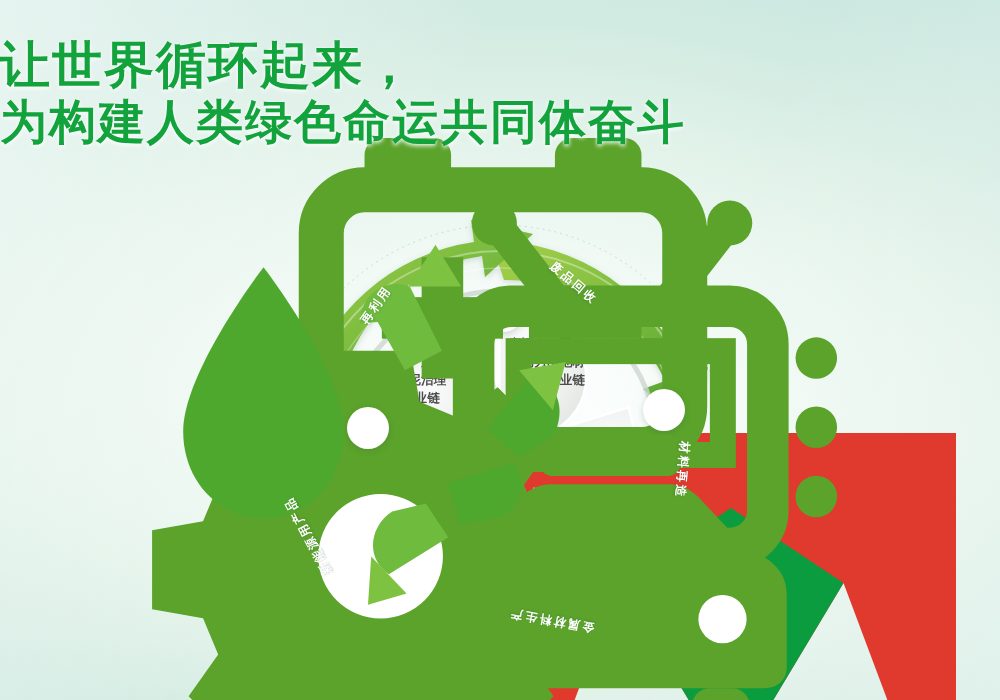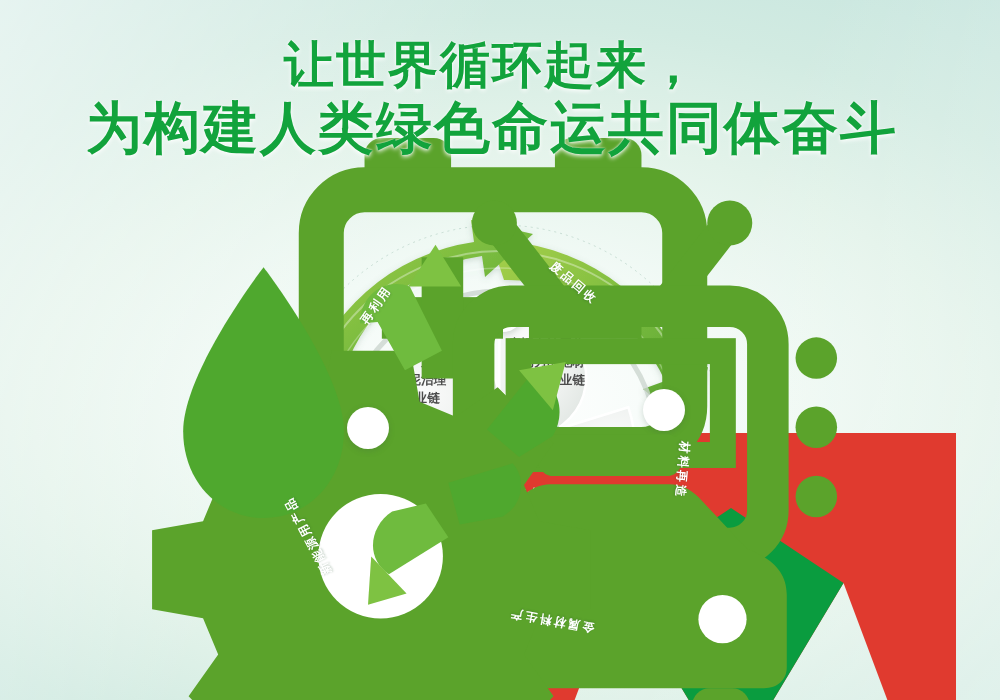--- a/index.html
+++ b/index.html
@@ -12,31 +12,31 @@
       linear-gradient(160deg,#cfe9e0 0%,#e8f6ef 35%,#dff2ea 60%,#cfe8e1 100%);
   }
   .bg-sheen{
     position:absolute;inset:0;
     background:linear-gradient(115deg,rgba(255,255,255,.55) 0%,rgba(255,255,255,0) 38%,rgba(255,255,255,0) 62%,rgba(255,255,255,.35) 100%);
     pointer-events:none;
   }
 
   
   #title-block{
-    position:absolute;top:36px;left:0;width:984px;text-align:center;
+    position:absolute;top:36px;left:0;width:984px;
     z-index:40;
     font-family:Liberation Serif, serif;
   }
   #title-block .tline{
     font-size:50px;font-weight:bold;color:#12a33c;
     line-height:1.18;letter-spacing:2px;
     text-shadow:0 2px 4px rgba(255,255,255,.85),0 0 2px rgba(255,255,255,.9);
     white-space:nowrap;
   }
-  #title-block .tline.l2{font-size:56px;}
+  #title-block .tline.l2{font-size:47px;}
 
   
   #diagram{
     position:absolute;left:275px;top:218px;width:450px;height:462px;
   }
   #diagram svg{display:block;width:450px;height:462px;overflow:visible;}
 
   .petal-label{
     position:absolute;color:#4c4c4c;font-size:12.5px;line-height:1.45;
     text-align:center;white-space:pre-line;font-weight:600;

